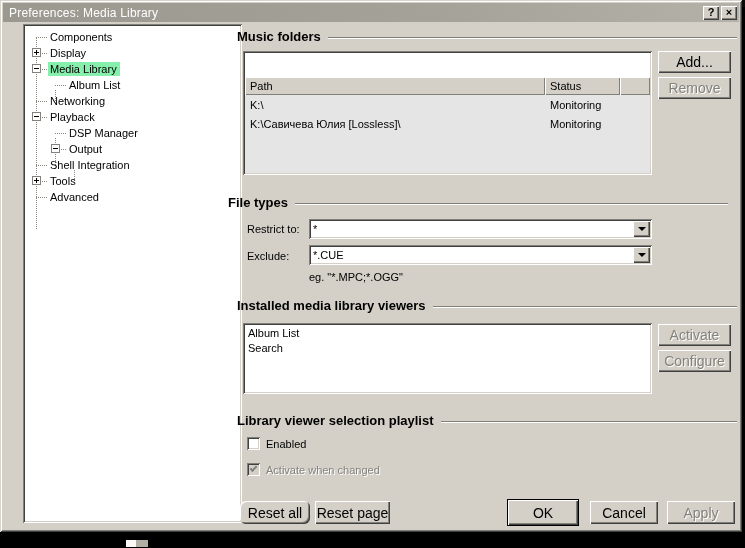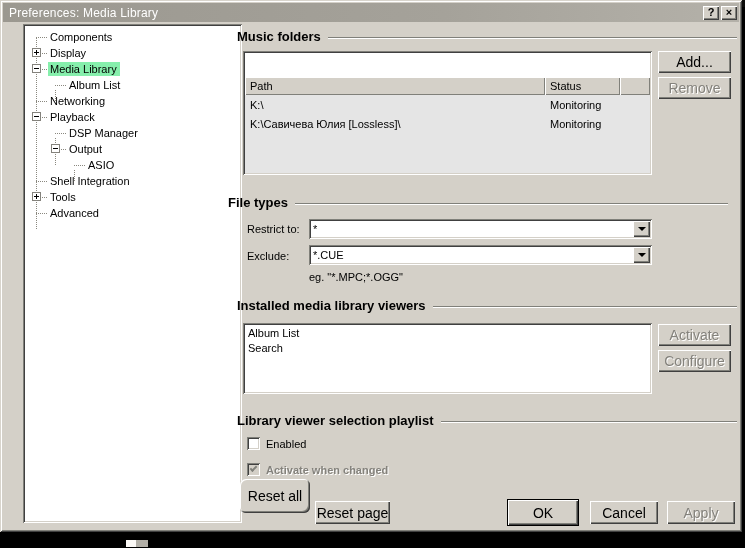--- a/index.html
+++ b/index.html
@@ -182,24 +182,20 @@
             <span class="tlabel l1">DSP Manager</span>
           </div>
           <div class="trow">
             <span class="stub l1"></span>
             <span class="exp l1">
               <i class="h"></i>
             </span>
             <span class="tlabel l1">Output</span>
           </div>
           <div class="trow">
-            <span class="stub l2"></span>
-            <span class="tlabel l2">ASIO</span>
-          </div>
-          <div class="trow">
             <span class="stub l0"></span>
             <span class="tlabel l0">Shell Integration</span>
           </div>
           <div class="trow">
             <span class="stub l0"></span>
             <span class="exp l0">
               <i class="h"></i>
               <i class="v"></i>
             </span>
             <span class="tlabel l0">Tools</span>
@@ -284,22 +280,22 @@
   </div>
 
   <div class="cb" style="left:247px; top:437px;">
     
   </div>
   <div class="cblabel abs" style="left:266px; top:437px;">Enabled</div>
 
   <div class="cb disabled" style="left:247px; top:463px;">
     <i class="checkmark" id="awc-check"></i>
   </div>
-  <div class="cblabel disabled abs" style="left:266px; top:463px;font-weight:bold;">Activate when changed</div>
-
-  <div class="abs btn" style="left:240px; top:479px; width:70px; height:34px;border-radius:6px;">Reset all</div>
+  <div class="cblabel disabled abs" style="left:266px; top:463px;">Activate when changed</div>
+
+  <div class="abs btn" style="left:240px; top:501px; width:70px; height:23px;border-radius:6px;">Reset all</div>
   <div class="abs btn" style="left:315px; top:501px; width:75px; height:23px;">Reset page</div>
   <div class="abs btn default" style="left:507px; top:499px; width:72px; height:27px;">OK</div>
   <div class="abs btn" style="left:590px; top:501px; width:68px; height:23px;">Cancel</div>
   <div class="abs btn disabled" style="left:667px; top:501px; width:68px; height:23px;">Apply</div>
 </div>
 
 <div class="abs notch"></div>
 
 </body></html>

